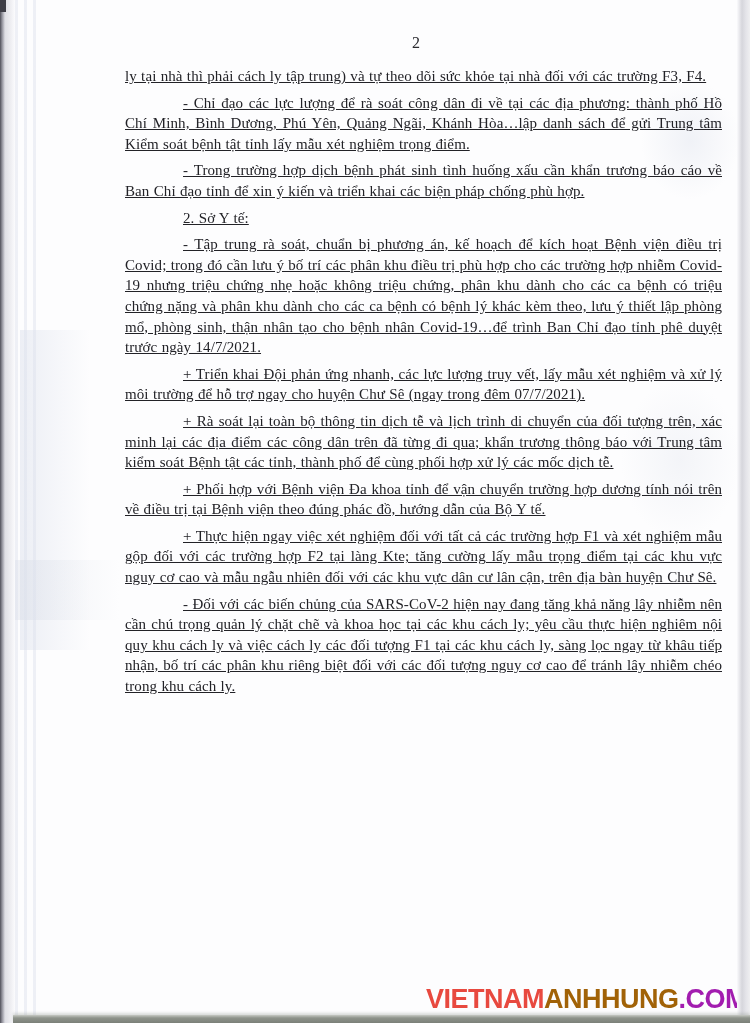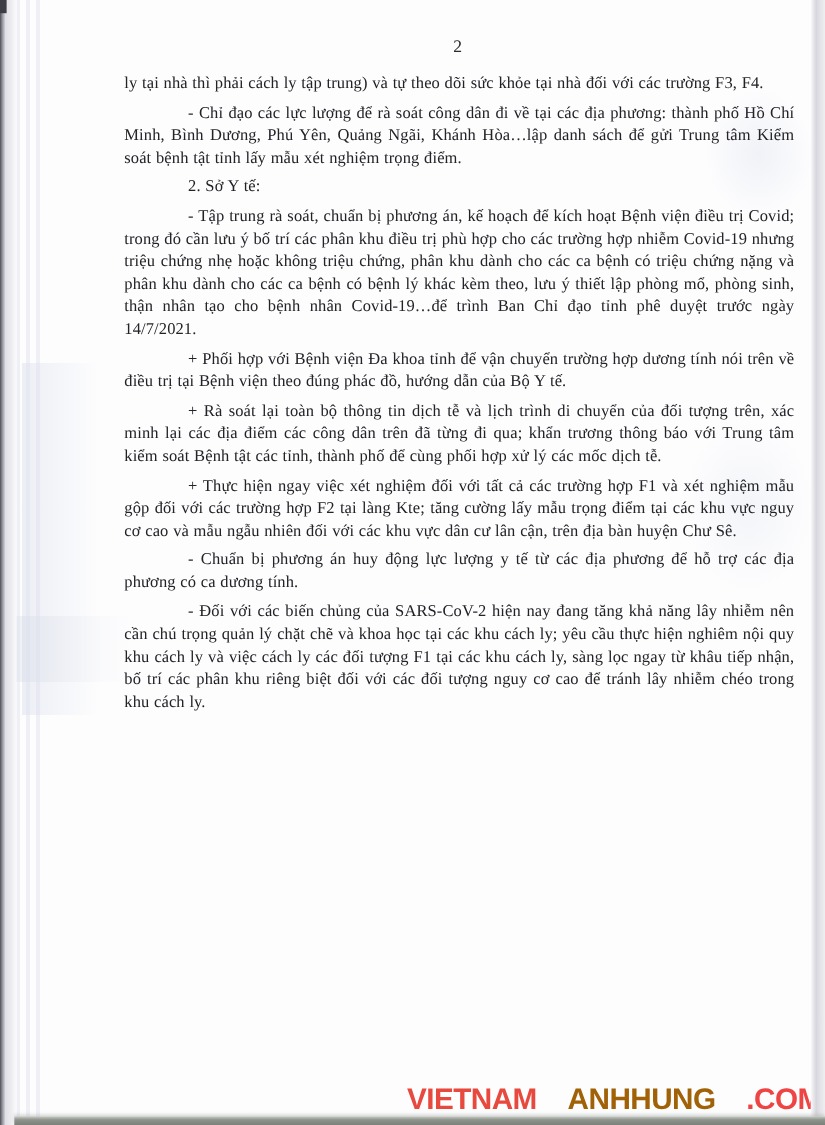--- a/index.html
+++ b/index.html
@@ -45,60 +45,62 @@
   }
   
   .page-number{
     position:absolute;top:34px;left:110px;width:612px;
     text-align:center;font-size:16px;color:#2a2a2f;
   }
   .doc-body{
     position:absolute;top:66px;left:110px;width:612px;color:#222227;
   }
   .doc-body p{
-    margin:0 0 6px 3px;
+    margin:0 0 6px 15px;
     font-size:15px;line-height:20.6px;
     text-align:justify;text-indent:58px;
     letter-spacing:.1px;
     word-spacing:.4px;
+    text-decoration:underline;
   }
   .doc-body p.no-indent{text-indent:0;}
   
   .watermark{
     position:absolute;top:985px;right:3px;
     font-family:"Liberation Sans","DejaVu Sans",sans-serif;
     font-weight:bold;font-size:27px;line-height:28px;
     letter-spacing:-.5px;white-space:nowrap;
     text-shadow:0 1px 1px rgba(255,255,255,.7);
   }
-  .watermark span{display:inline;margin-left:28px;}
+  .watermark span{display:inline;}
 </style>
 </head>
 <body>
 
 <div class="page">
   <div class="tint t1"></div>
   <div class="tint t2"></div>
   <div class="tint t3"></div>
   <div class="tint t4"></div>
 
   <div class="page-number">2</div>
 
   <div class="doc-body" id="doc-body">
       <p class="no-indent">ly tại nhà thì phải cách ly tập trung) và tự theo dõi sức khỏe tại nhà đối với các trường F3, F4.</p>
       <p>- Chỉ đạo các lực lượng để rà soát công dân đi về tại các địa phương: thành phố Hồ Chí Minh, Bình Dương, Phú Yên, Quảng Ngãi, Khánh Hòa…lập danh sách để gửi Trung tâm Kiểm soát bệnh tật tỉnh lấy mẫu xét nghiệm trọng điểm.</p>
+      <p>- Trong trường hợp dịch bệnh phát sinh tình huống xấu cần khẩn trương báo cáo về Ban Chỉ đạo tỉnh để xin ý kiến và triển khai các biện pháp chống phù hợp.</p>
       <p>2. Sở Y tế:</p>
       <p>- Tập trung rà soát, chuẩn bị phương án, kế hoạch để kích hoạt Bệnh viện điều trị Covid; trong đó cần lưu ý bố trí các phân khu điều trị phù hợp cho các trường hợp nhiễm Covid-19 nhưng triệu chứng nhẹ hoặc không triệu chứng, phân khu dành cho các ca bệnh có triệu chứng nặng và phân khu dành cho các ca bệnh có bệnh lý khác kèm theo, lưu ý thiết lập phòng mổ, phòng sinh, thận nhân tạo cho bệnh nhân Covid-19…để trình Ban Chỉ đạo tỉnh phê duyệt trước ngày 14/7/2021.</p>
+      <p>+ Triển khai Đội phản ứng nhanh, các lực lượng truy vết, lấy mẫu xét nghiệm và xử lý môi trường để hỗ trợ ngay cho huyện Chư Sê (ngay trong đêm 07/7/2021).</p>
+      <p>+ Rà soát lại toàn bộ thông tin dịch tễ và lịch trình di chuyển của đối tượng trên, xác minh lại các địa điểm các công dân trên đã từng đi qua; khẩn trương thông báo với Trung tâm kiểm soát Bệnh tật các tỉnh, thành phố để cùng phối hợp xử lý các mốc dịch tễ.</p>
       <p>+ Phối hợp với Bệnh viện Đa khoa tỉnh để vận chuyển trường hợp dương tính nói trên về điều trị tại Bệnh viện theo đúng phác đồ, hướng dẫn của Bộ Y tế.</p>
-      <p>+ Rà soát lại toàn bộ thông tin dịch tễ và lịch trình di chuyển của đối tượng trên, xác minh lại các địa điểm các công dân trên đã từng đi qua; khẩn trương thông báo với Trung tâm kiểm soát Bệnh tật các tỉnh, thành phố để cùng phối hợp xử lý các mốc dịch tễ.</p>
       <p>+ Thực hiện ngay việc xét nghiệm đối với tất cả các trường hợp F1 và xét nghiệm mẫu gộp đối với các trường hợp F2 tại làng Kte; tăng cường lấy mẫu trọng điểm tại các khu vực nguy cơ cao và mẫu ngẫu nhiên đối với các khu vực dân cư lân cận, trên địa bàn huyện Chư Sê.</p>
-      <p>- Chuẩn bị phương án huy động lực lượng y tế từ các địa phương để hỗ trợ các địa phương có ca dương tính.</p>
       <p>- Đối với các biến chủng của SARS-CoV-2 hiện nay đang tăng khả năng lây nhiễm nên cần chú trọng quản lý chặt chẽ và khoa học tại các khu cách ly; yêu cầu thực hiện nghiêm nội quy khu cách ly và việc cách ly các đối tượng F1 tại các khu cách ly, sàng lọc ngay từ khâu tiếp nhận, bố trí các phân khu riêng biệt đối với các đối tượng nguy cơ cao để tránh lây nhiễm chéo trong khu cách ly.</p>
     </div>
 
-  <div class="watermark" id="watermark"><span style="color: rgb(232, 73, 63);">VIETNAM</span><span style="color: #a16207;">ANHHUNG</span><span style="color: #ef4444;">.COM</span></div>
+  <div class="watermark" id="watermark"><span style="color: rgb(232, 73, 63);">VIETNAM</span><span style="color: #a16207;">ANHHUNG</span><span style="color: #a21caf;">.COM</span></div>
 
   <div class="edge-left-streaks"></div>
   <div class="edge-left"></div>
   <div class="corner-mark"></div>
   <div class="edge-right"></div>
   <div class="edge-bottom"></div>
 </div>
 
 </body></html>

